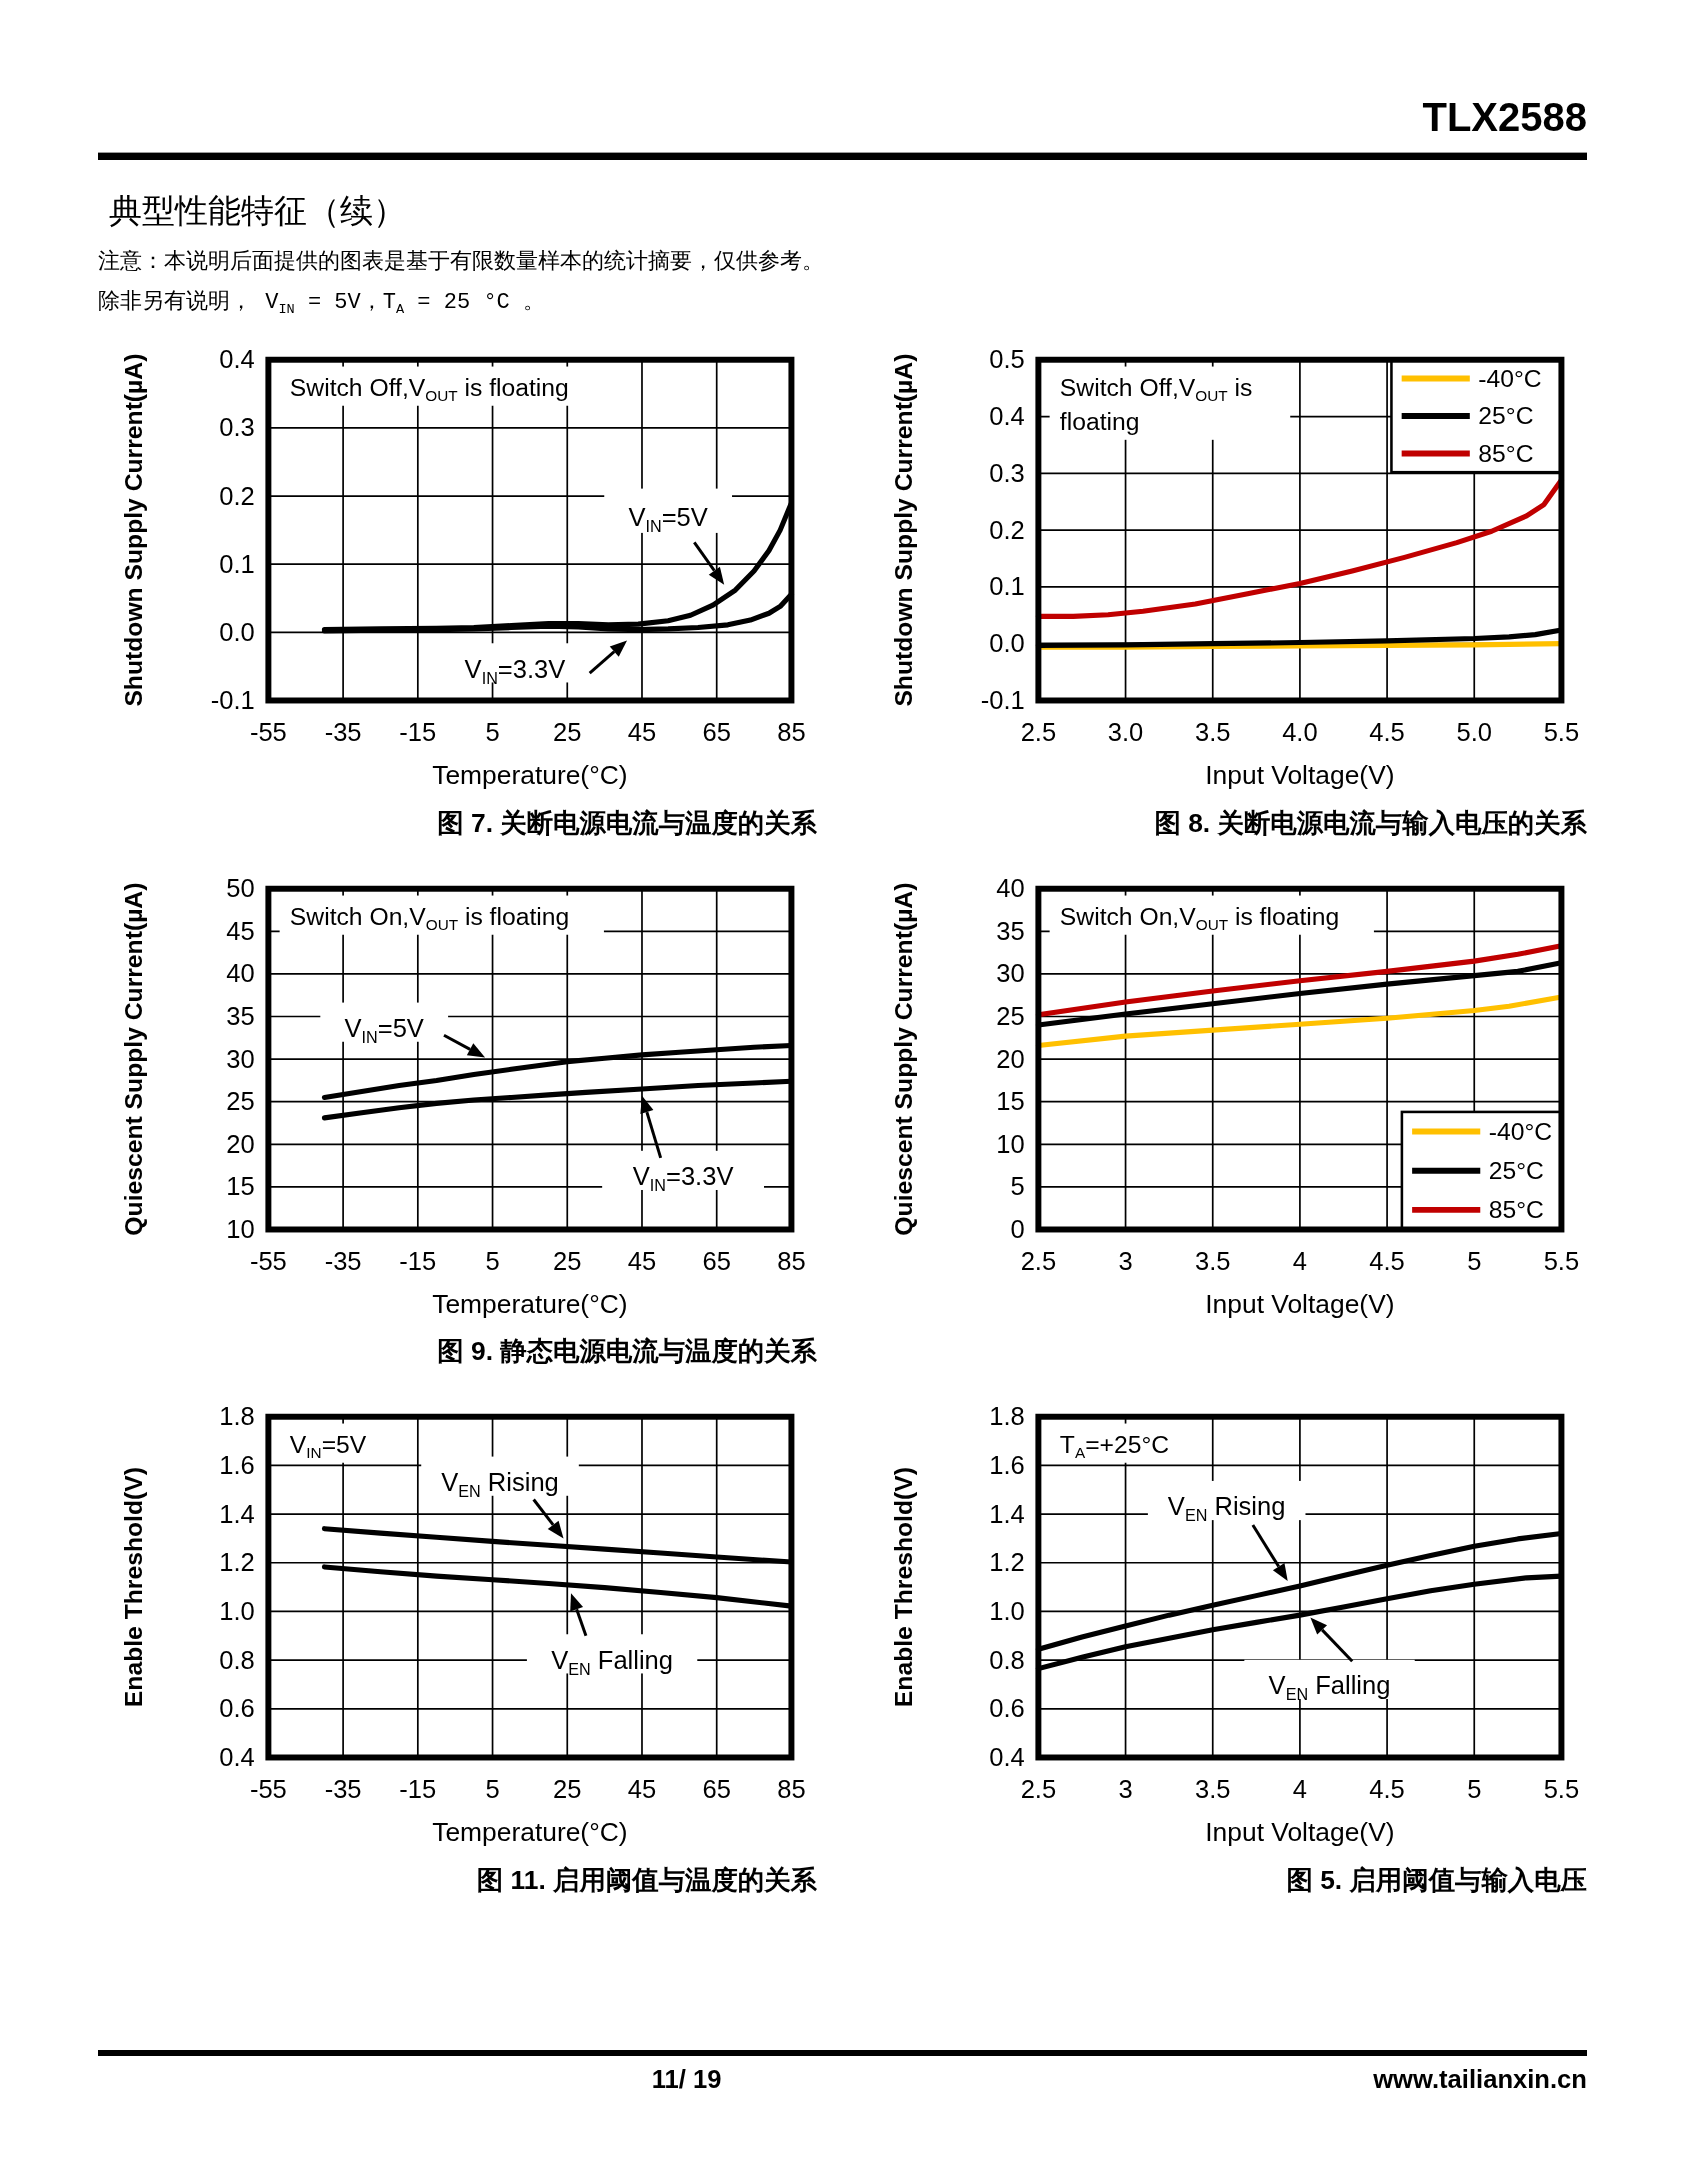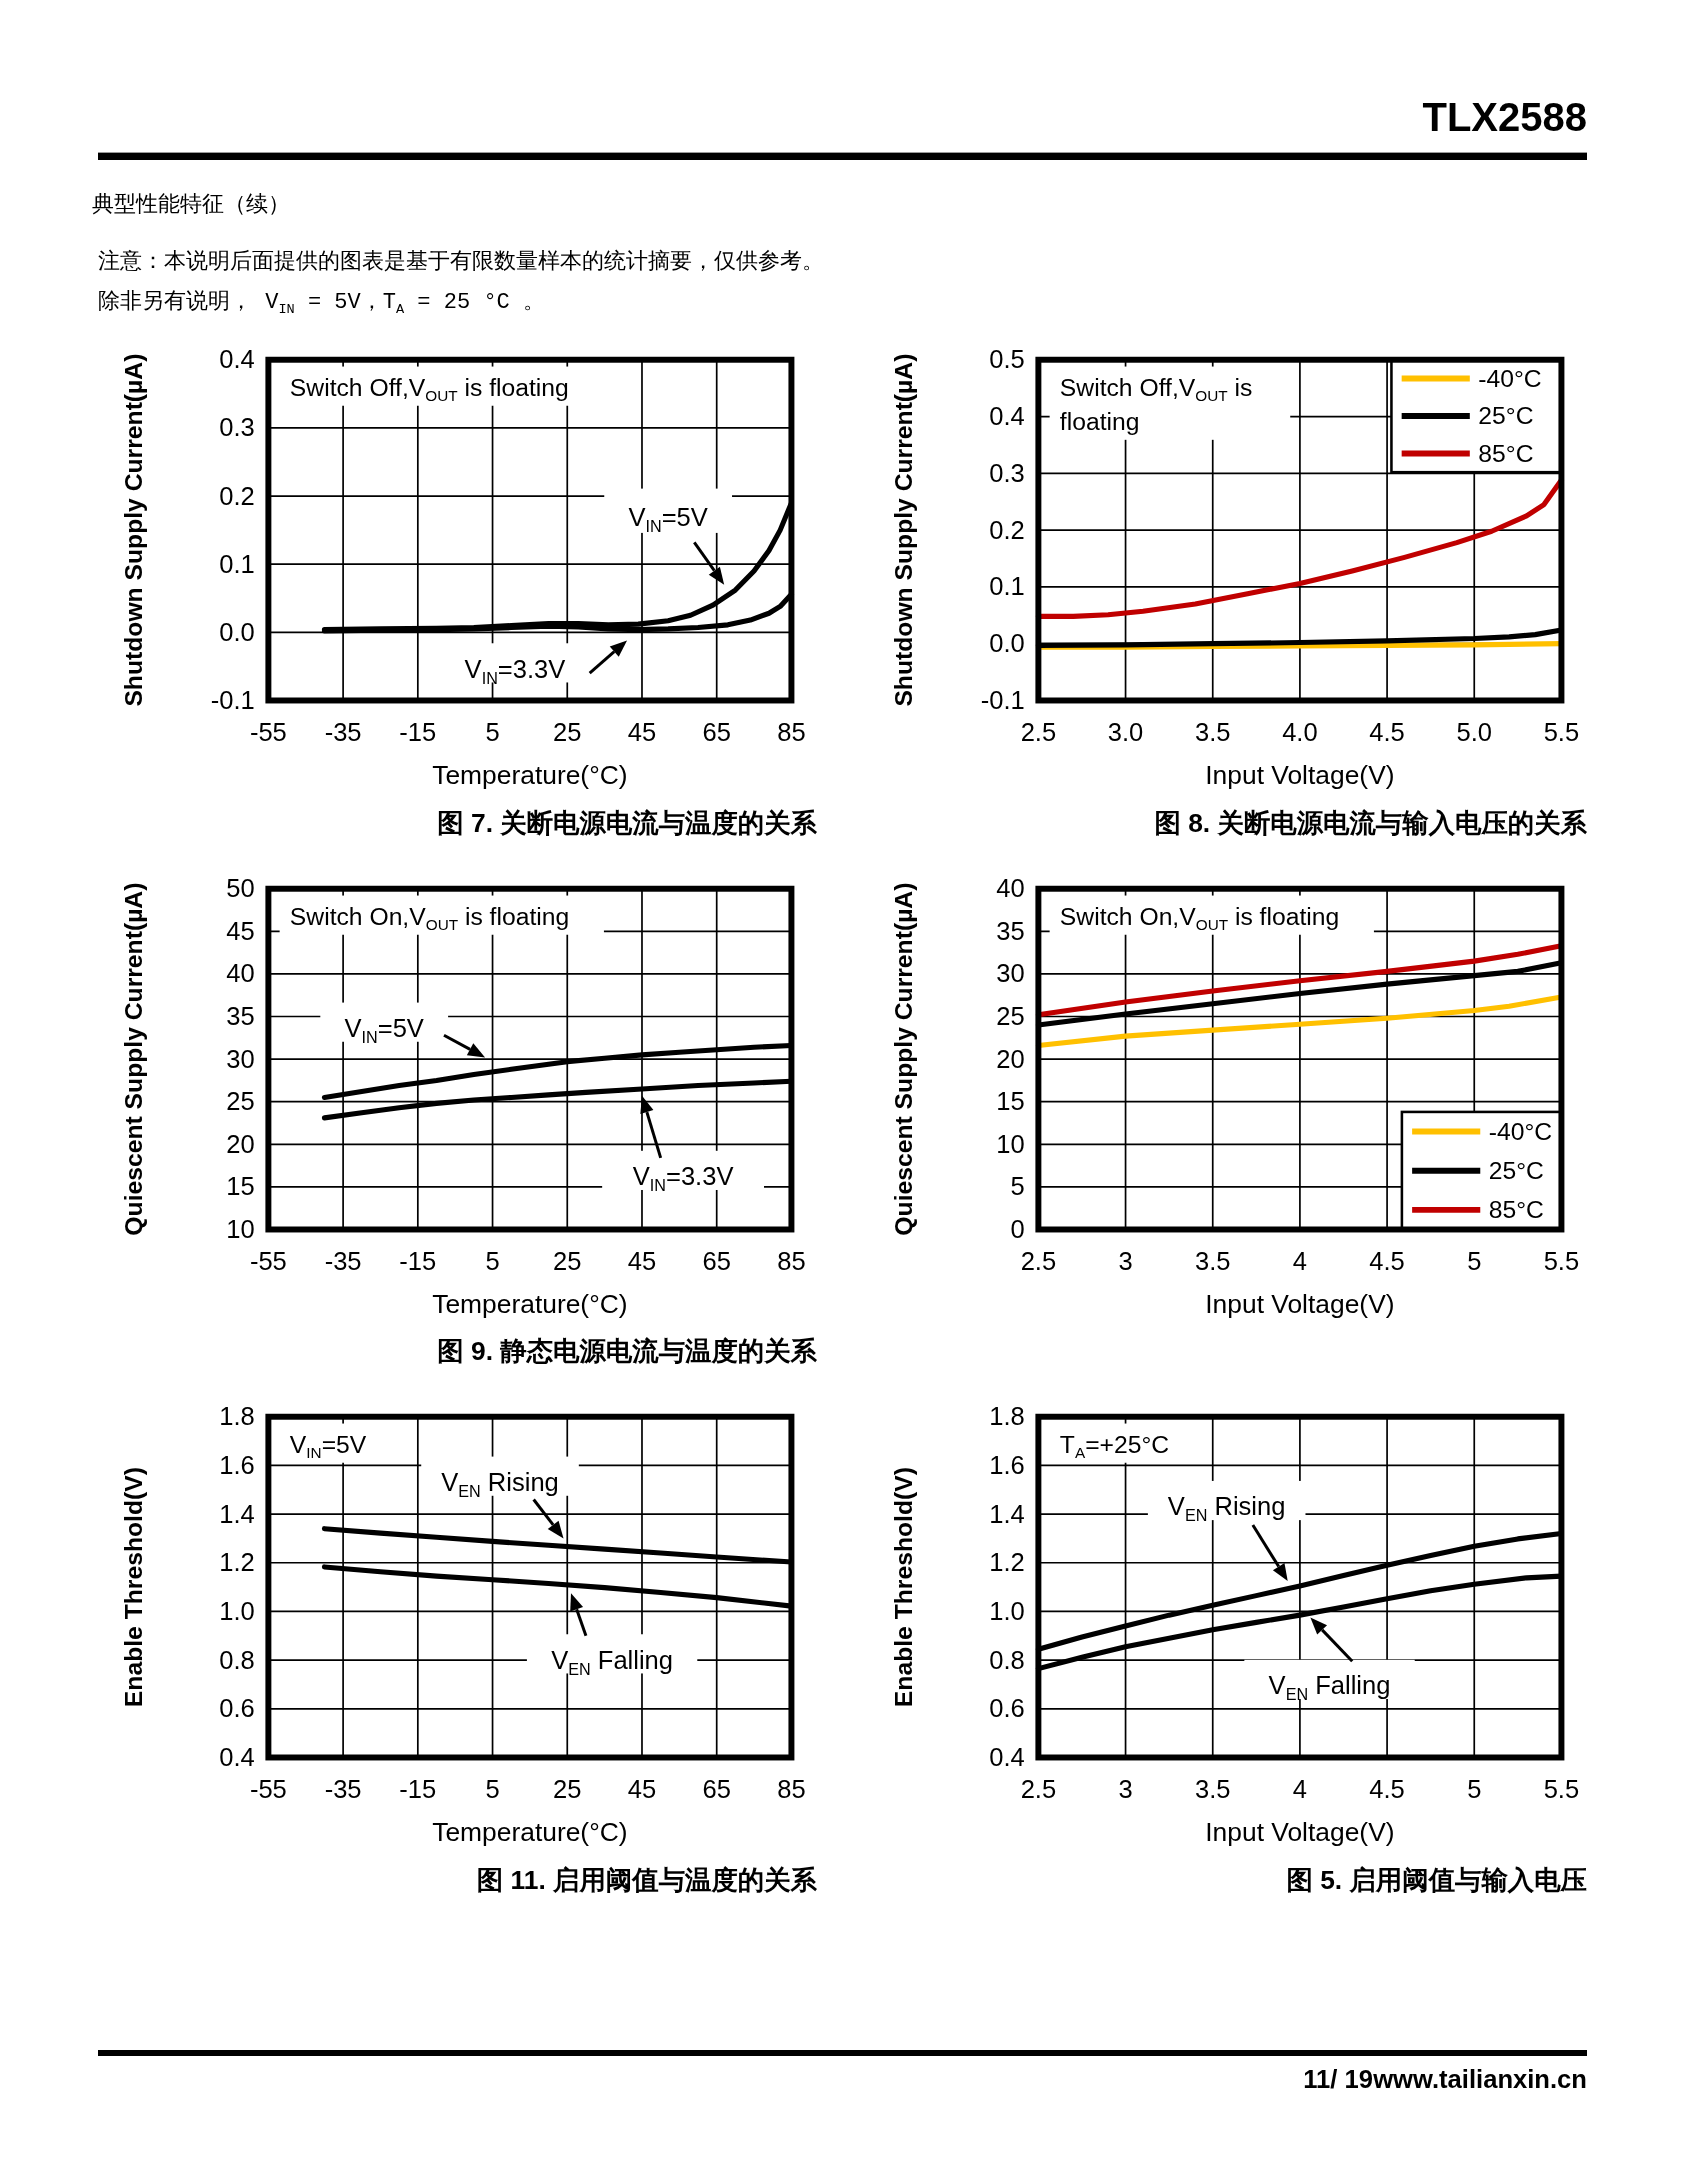--- a/index.html
+++ b/index.html
@@ -1,29 +1,29 @@
 <!DOCTYPE html>
 <html style="font-size:13.6px"><head>
 <meta charset="utf-8">
 <style>
   *{margin:0;padding:0;box-sizing:border-box;}
   html,body{background:#fff;}
   body{width:1685px;height:2181px;position:relative;color:#000;font-family:"Liberation Sans","DejaVu Sans",sans-serif;}
   #brand{position:absolute;top:95px;right:98px;font-size:40px;font-weight:bold;}
   #top-rule{position:absolute;top:152px;left:98px;width:1489px;height:7.7px;background:#000;border-top:1.7px solid #9a9a9a;}
-  #section-title{position:absolute;top:189px;left:92px;font-size:22px;font-family:"Liberation Serif","DejaVu Serif",serif;}
+  #section-title{position:absolute;top:189px;left:109px;font-size:33px;font-family:"Liberation Serif","DejaVu Serif",serif;}
   #note1{position:absolute;top:246px;left:98px;font-size:22px;font-family:"Liberation Serif","DejaVu Serif",serif;}
   #note2{position:absolute;top:286px;left:98px;font-size:22px;font-family:Liberation Mono, monospace;}
   sub{font-size:0.62em;}
   #charts{position:absolute;top:341px;left:98px;width:1489px;display:grid;grid-template-columns:719px 719px;column-gap:51px;row-gap:29px;}
   .chart-cell{width:719px;}
   .chart-caption{width:719px;padding-left:145px;text-align:right;font-size:26.4px;font-weight:bold;margin-top:1.7px;font-family:"Liberation Sans","DejaVu Sans",sans-serif;}
   svg text{fill:#000;font-family:"Liberation Sans","DejaVu Sans",sans-serif;}
   #footer-rule{position:absolute;top:2050px;left:98px;width:1489px;height:6px;background:#000;}
-  #page-num{position:absolute;top:2065px;left:0;width:1373px;text-align:right;font-size:25.6px;font-weight:bold;}
+  #page-num{position:absolute;top:2065px;left:0;width:1373px;text-align:center;font-size:25.6px;font-weight:bold;}
   #website{position:absolute;top:2065px;right:98px;font-size:25.6px;font-weight:bold;}
 </style>
 </head>
 <body>
 
 <div id="brand">TLX2588</div>
 <div id="top-rule"></div>
 <div id="section-title">典型性能特征（续）</div>
 <div id="note1">注意：本说明后面提供的图表是基于有限数量样本的统计摘要，仅供参考。</div>
 <div id="note2">除非另有说明， V<sub>IN</sub> = 5V，T<sub>A</sub> = 25 °C 。</div>

